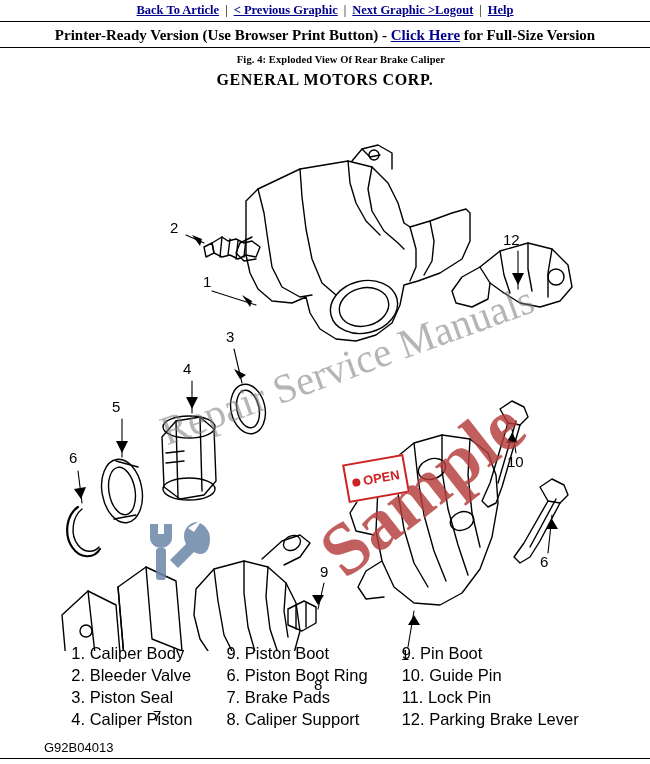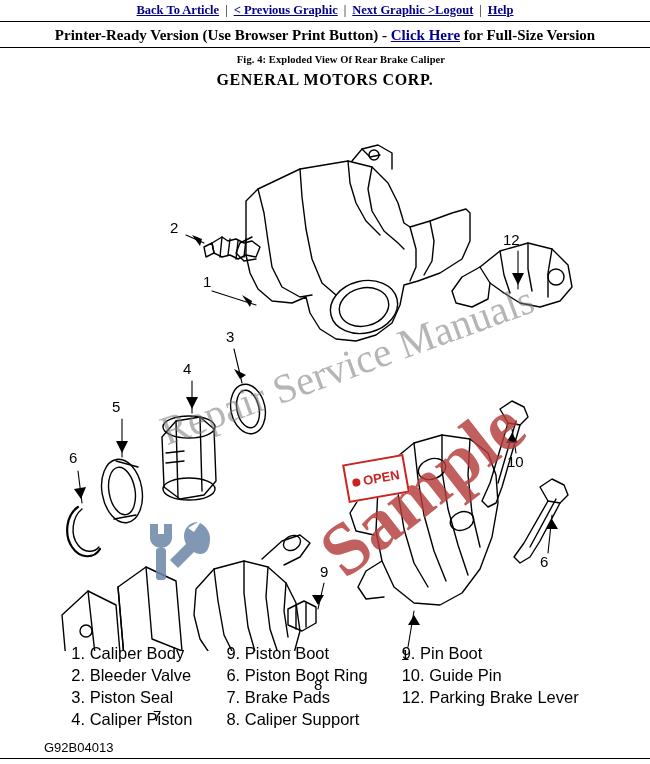--- a/index.html
+++ b/index.html
@@ -410,18 +410,19 @@
   </div>
   <div class="col">
     <div>9. Piston Boot</div>
     <div>6. Piston Boot Ring</div>
     <div>7. Brake Pads</div>
     <div>8. Caliper Support</div>
   </div>
   <div class="col">
     <div>9. Pin Boot</div>
     <div>10. Guide Pin</div>
+    <div>11. Lock Pin</div>
     <div>12. Parking Brake Lever</div>
   </div>
 </div>
 
 <div class="footcode">G92B04013</div>
 <div class="footrule"></div>
 
 </body></html>

